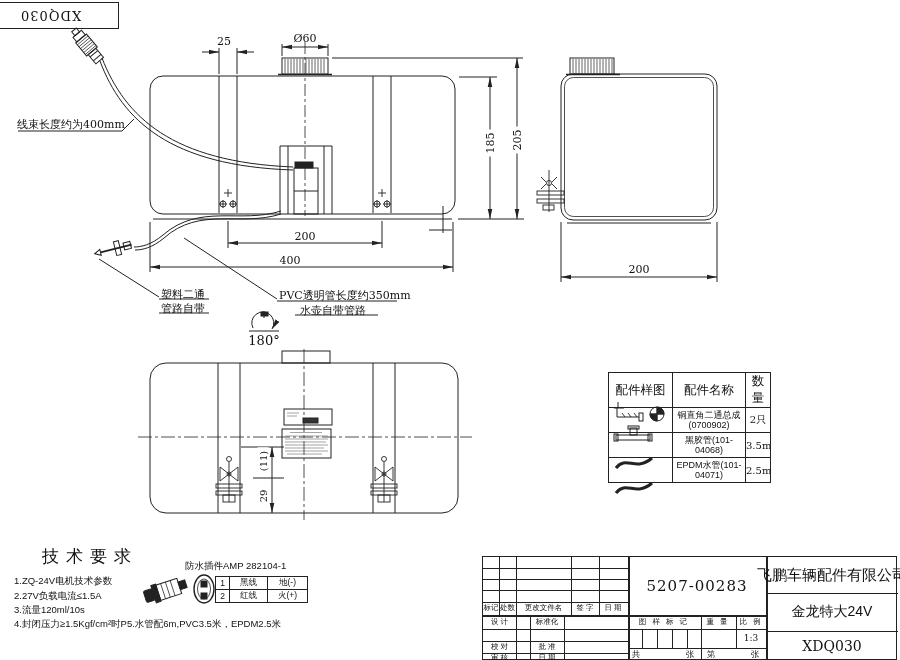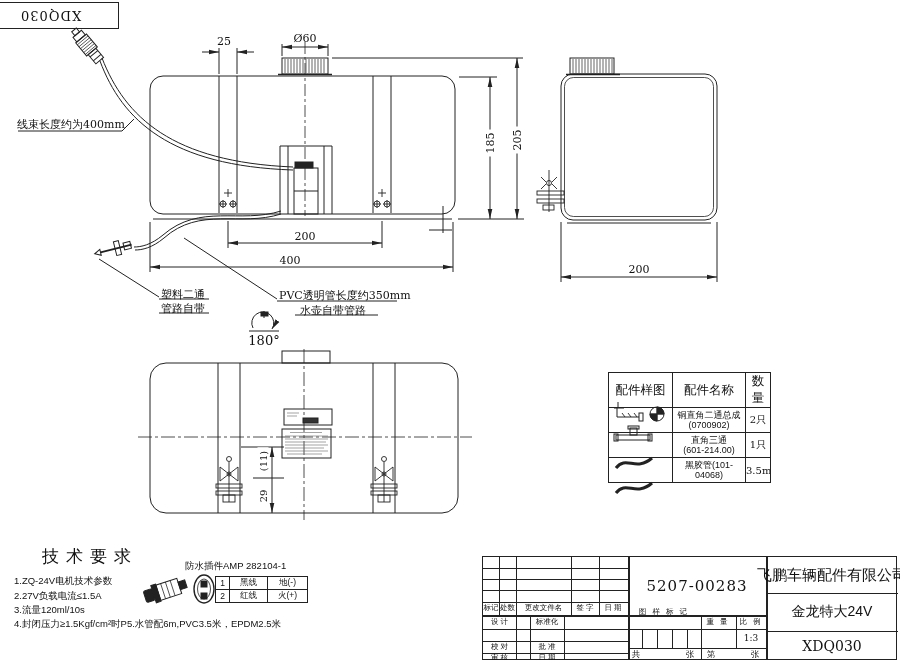--- a/index.html
+++ b/index.html
@@ -369,31 +369,30 @@
     <td></td>
     <td>
       <div class="pname">铜直角二通总成</div>
       <div class="pname">(0700902)</div>
     </td>
     <td class="pqty">2只</td>
   </tr>
   <tr>
     <td></td>
     <td>
-      <div class="pname">直角三通</div>
-      <div class="pname">(601-214.00)</div>
+      <div class="pname">黑胶管(101-04068)</div>
     </td>
-    <td class="pqty">1只</td>
+    <td class="pqty">3.5m</td>
   </tr>
   <tr>
     <td></td>
     <td>
-      <div class="pname">黑胶管(101-04068)</div>
+      <div class="pname">EPDM水管(101-04071)</div>
     </td>
-    <td class="pqty">3.5m</td>
+    <td class="pqty">2.5m</td>
   </tr>
 </tbody>
   </table>
 
 <div class="tech-title">技术要求</div>
 <div class="titem" style="top:575px;">1.ZQ-24V电机技术参数</div>
 <div class="titem" style="top:590px;">2.27V负载电流≤1.5A</div>
 <div class="titem" style="top:604px;">3.流量120ml/10s</div>
 <div class="titem" style="top:618px;">4.封闭压力≥1.5Kgf/cm²时P5.水管配6m,PVC3.5米，EPDM2.5米</div>
 <div class="ampnote">防水插件AMP 282104-1</div>
@@ -459,21 +458,21 @@
   <div class="lbl" style="left:130px;top:51px;">日 期</div>
 
   <div class="lbl" style="left:16.5px;top:65px;">设 计</div>
   <div class="lbl" style="left:64px;top:65px;">标准化</div>
   <div class="lbl" style="left:16.5px;top:90px;">校 对</div>
   <div class="lbl" style="left:64px;top:90px;">批 准</div>
   <div class="lbl" style="left:16.5px;top:101px;">审 核</div>
   <div class="lbl" style="left:64px;top:101px;">日 期</div>
 
   <div class="big" style="left:214px;top:29px;font:15px 'DejaVu Serif',serif;letter-spacing:1px;">5207-00283</div>
-  <div class="lbl" style="left:181px;top:55px;letter-spacing:2px;">图 样 标 记</div>
+  <div class="lbl" style="left:181px;top:65px;letter-spacing:2px;">图 样 标 记</div>
   <div class="lbl" style="left:235px;top:65px;letter-spacing:2px;">重 量</div>
   <div class="lbl" style="left:268px;top:65px;letter-spacing:2px;">比 例</div>
   <div class="lbl" style="left:268px;top:81px;font:9px 'DejaVu Serif',serif;text-align:center;">1:3</div>
   <div class="lbl" style="left:153px;top:98px;font-size:8.5px;">共</div>
   <div class="lbl" style="left:207px;top:98px;font-size:8.5px;">张</div>
   <div class="lbl" style="left:228px;top:98px;font-size:8.5px;">第</div>
   <div class="lbl" style="left:272px;top:98px;font-size:8.5px;">张</div>
 
   <div class="big" style="left:349px;top:18px;font-size:15px;">飞鹏车辆配件有限公司</div>
   <div class="big" style="left:349px;top:55px;font-size:14px;">金龙特大24V</div>

